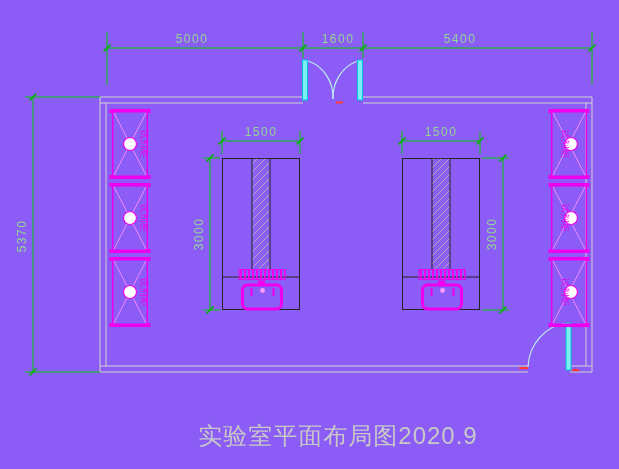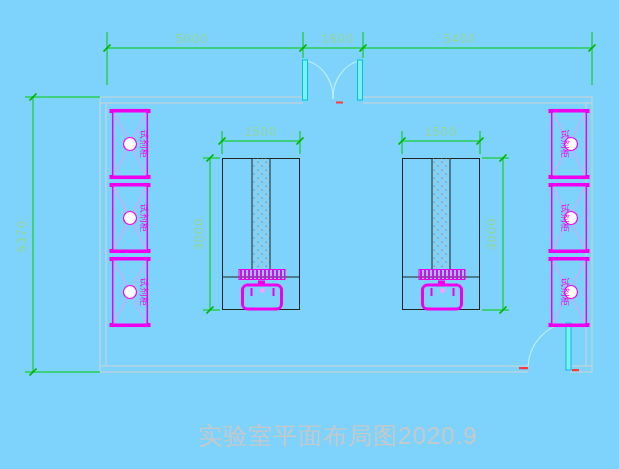--- a/index.html
+++ b/index.html
@@ -1,16 +1,16 @@
 <!DOCTYPE html>
 <html><head>
 <meta charset="utf-8">
 <style>
   html,body{margin:0;padding:0;background:#ffffff;}
-  #stage{position:relative;width:619px;height:469px;background:#7dd3fc;overflow:hidden;
+  #stage{position:relative;width:619px;height:469px;background:#8b5cf6;overflow:hidden;
          font-family:"Liberation Sans",sans-serif;}
   svg{position:absolute;left:0;top:0;}
   .wall{stroke:#d2d2d2;stroke-width:1;fill:none;}
   .dim{stroke:#00cc00;stroke-width:1;fill:none;}
   .tick{stroke:#00b400;stroke-width:1.7;}
   .dimtxt{fill:#93d693;font:12px "Liberation Sans",sans-serif;letter-spacing:1.5px;}
   .cab{stroke:#ee00ee;stroke-width:1.5;fill:none;}
   .cabfill{fill:#ee00ee;}
   .xline{stroke:#ff8fff;stroke-width:0.9;}
   .cabcircle{fill:#ffffff;stroke:#ee00ee;stroke-width:1.2;}

